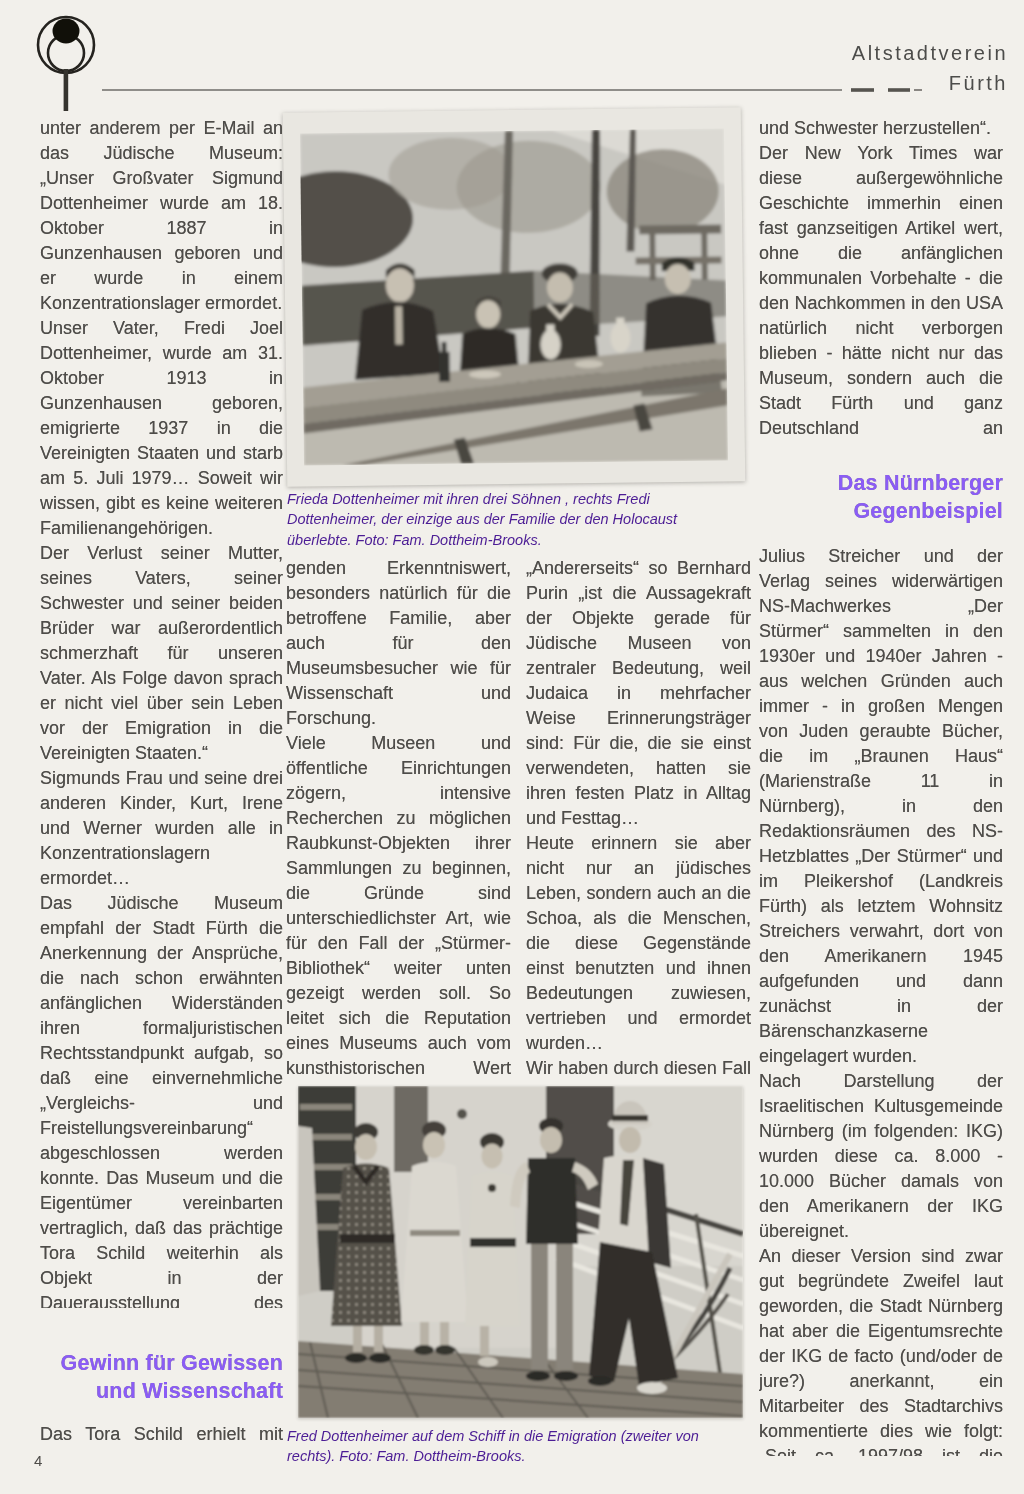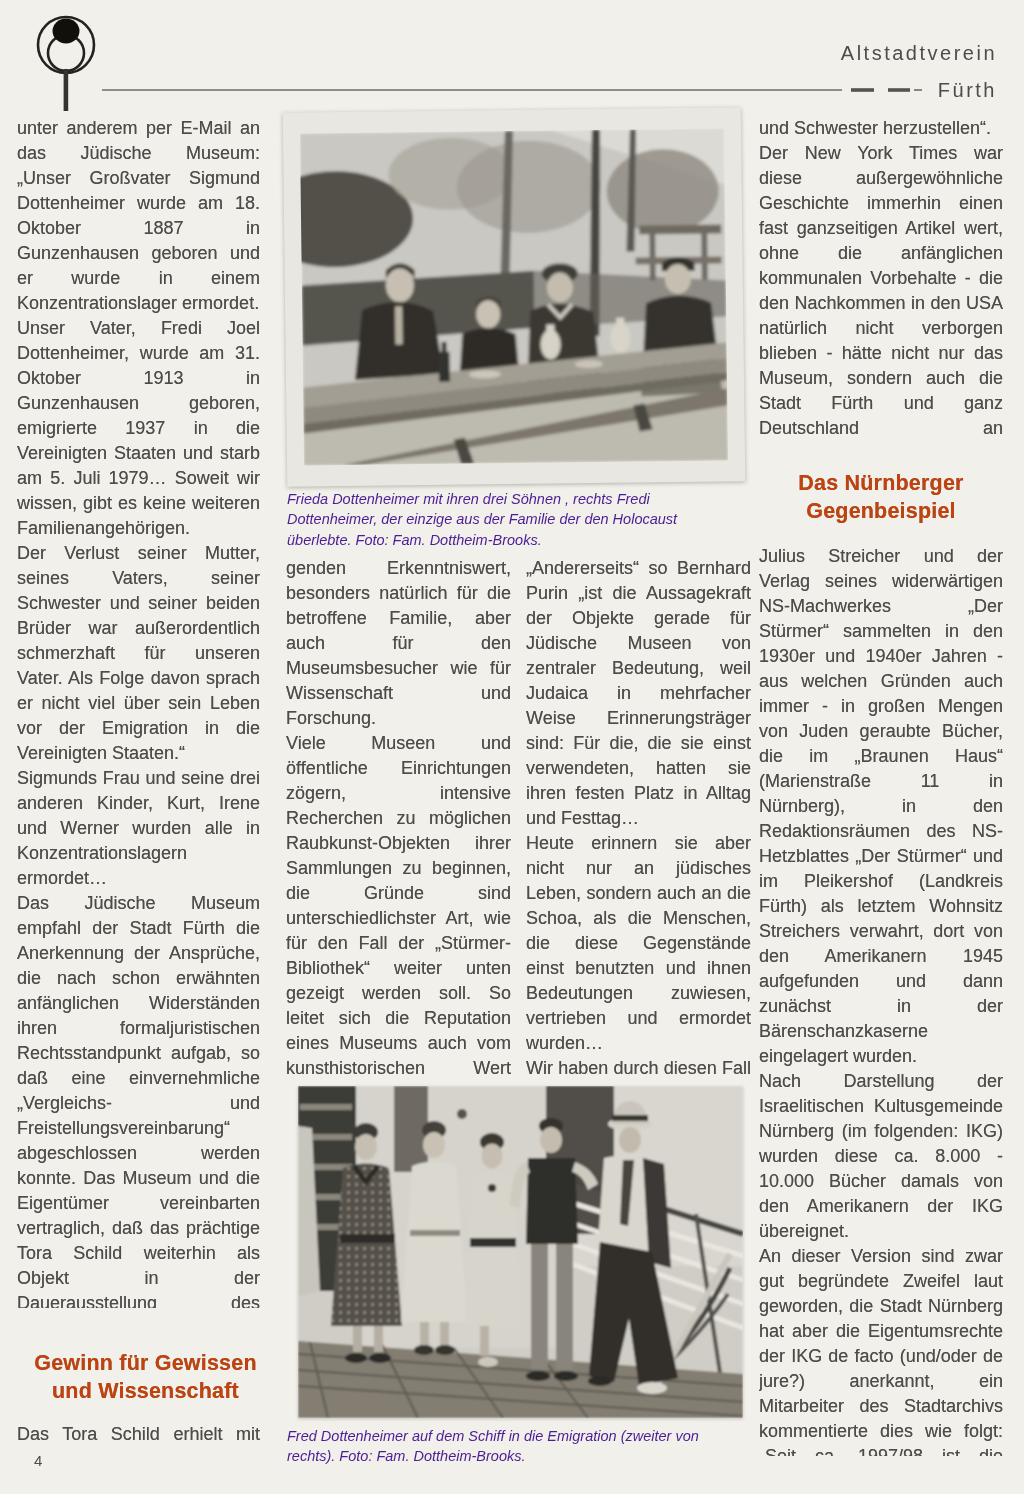--- a/index.html
+++ b/index.html
@@ -6,45 +6,45 @@
   body{
     width:1024px;height:1494px;position:relative;
     background:#f2f0eb;
     font-family:"Liberation Sans",sans-serif;
     color:#4e4c49;
     overflow:hidden;
   }
   
   .logo{position:absolute;left:26px;top:12px;width:78px;height:106px;}
   .brand{
-    position:absolute;right:27px;top:42px;width:300px;
+    position:absolute;right:16px;top:42px;width:300px;
     text-align:right;color:#4c4c4a;
     font-size:20px;letter-spacing:2.5px;line-height:1.1;
   }
-  .brand .l2{margin-top:15px;}
+  .brand .l2{margin-top:8px;}
   .rule{position:absolute;left:98px;top:82px;width:834px;height:12px;}
   
   .col{
     position:absolute;
     font-size:18px;line-height:25px;
     text-align:justify;
     hyphens:auto;-webkit-hyphens:auto;
     overflow:hidden;
   }
   .col p{margin:0;}
-  .col1{left:17px;top:116px;width:243px;height:1330px;}
+  .col1{left:40px;top:116px;width:243px;height:1330px;}
   .col2{left:286px;top:556px;width:225px;height:524px;}
   .col3{left:526px;top:556px;width:225px;height:524px;}
   .col4{left:759px;top:116px;width:244px;height:1340px;}
   .spacer-col1{height:1192px;overflow:hidden;}
   .spacer-col4{height:326px;overflow:hidden;}
   h2{
     font-size:21.5px;line-height:1.3;margin:0;
-    color:#c2410c;letter-spacing:0.2px;
-    text-align:center;
+    color:#8b5cf6;letter-spacing:0.2px;
+    text-align:right;
   }
   .h2-col1{margin-top:42px;margin-bottom:16px;margin-left:14px;}
   .h2-col4{margin-top:28px;margin-bottom:18px;}
   .fuzz{text-shadow:0 0 0.5px rgba(90,88,84,0.75);}
   
   .photo1{
     position:absolute;left:285px;top:110px;width:458px;height:374px;
     background:#e9e7e1;
     transform:rotate(-0.7deg);
     box-shadow:0 1px 4px rgba(60,58,52,0.35);

